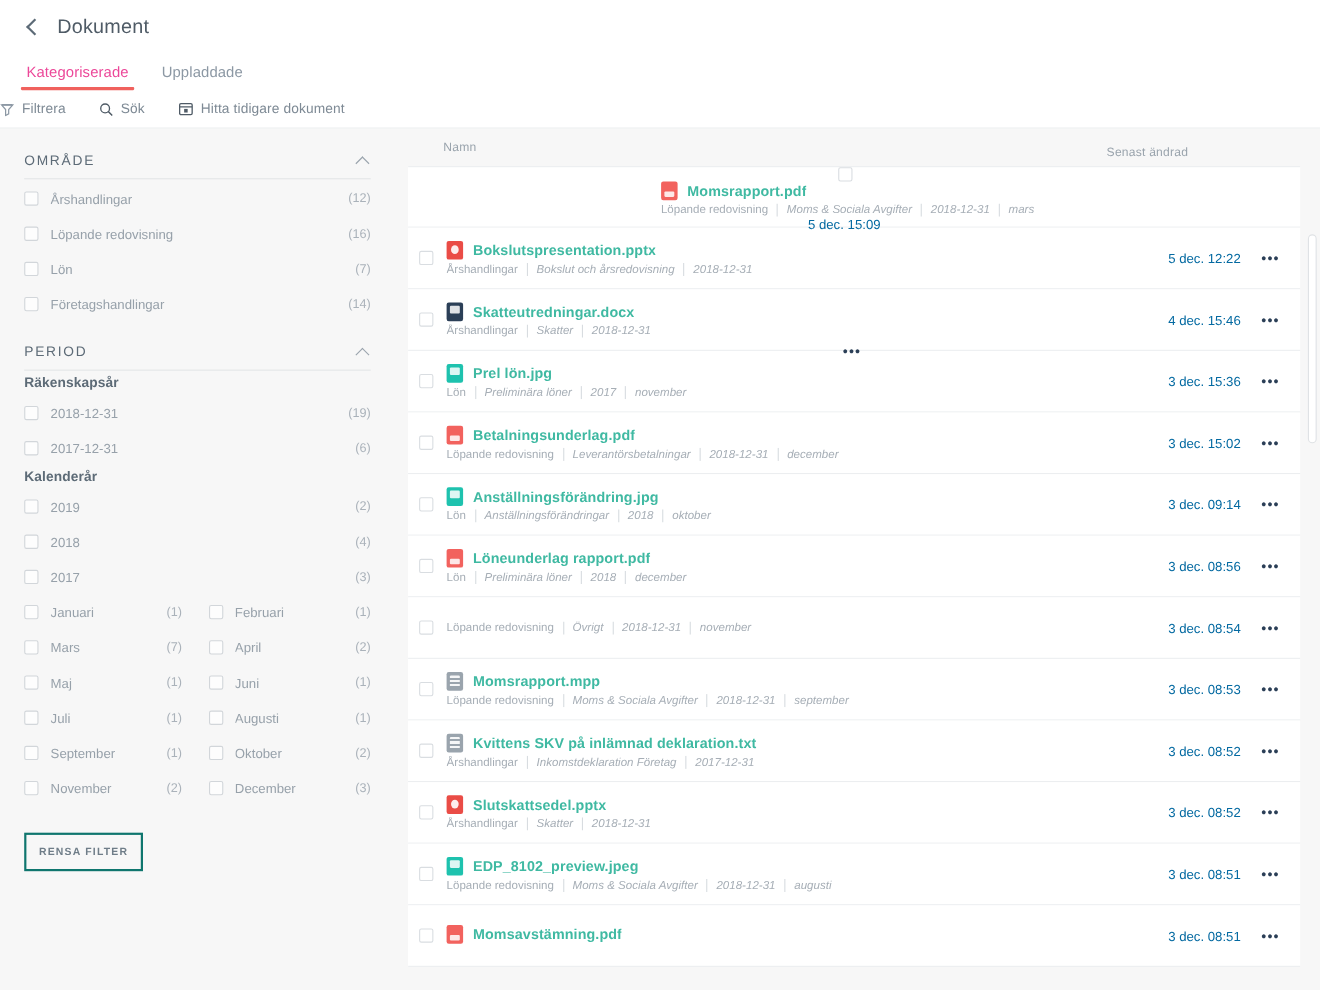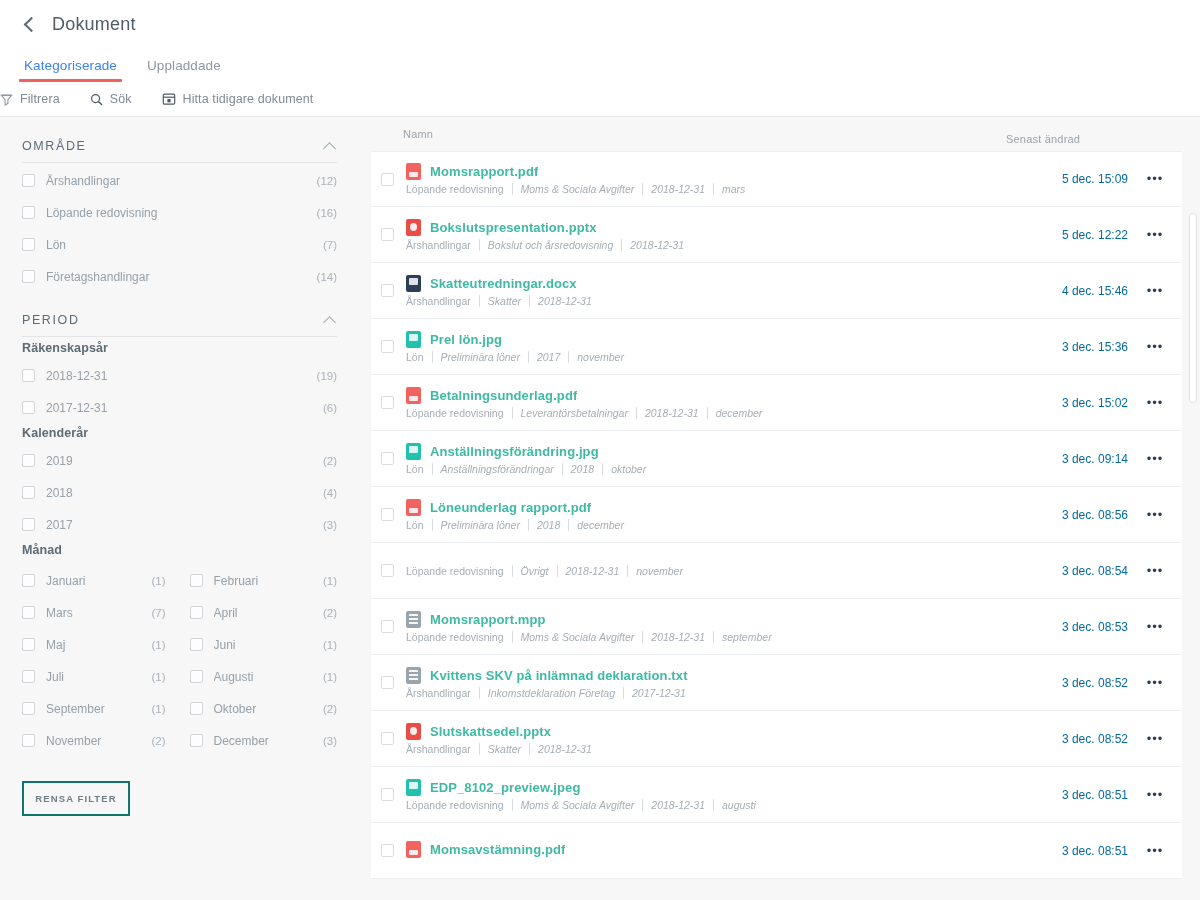--- a/index.html
+++ b/index.html
@@ -52,21 +52,21 @@
   }
   .tab {
     font-size: 13.5px;
     color: #8c98a4;
     padding: 0 2px 9px 2px;
     margin-right: 26px;
     cursor: pointer;
     position: relative;
     letter-spacing: .1px;
   }
-  .tab.active { color: #3b82f6; }
+  .tab.active { color: #ec4899; }
   .tab.active::after {
     content: "";
     position: absolute;
     left: -3px; right: -3px; bottom: 0;
     height: 3px;
     background: #f0615d;
     border-radius: 1px;
   }
 
   
@@ -215,21 +215,21 @@
 
   .doc-row {
     display: flex;
     align-items: center;
     background: #ffffff;
     border-bottom: 1px solid #eceef0;
     height: 56px;
     padding: 0 14px 0 10px;
     cursor: pointer;
   }
-  .doc-row:first-of-type { border-top: 1px solid #eceef0; }
+  .doc-row:first-of-type { border-top: 1px solid #eceef0; flex-direction: column; }
   .row-cbox {
     width: 13px; height: 13px;
     border: 1px solid #d9dde1;
     border-radius: 2px;
     background: #fff;
     flex: 0 0 auto;
     margin-right: 12px;
   }
   .row-main { flex: 1 1 auto; min-width: 0; }
   .row-top {
@@ -419,21 +419,20 @@
         <span class="frow-label">2018</span>
         <span class="frow-count">(4)</span>
       </div>
       <div class="filter-row">
         <span class="cbox"></span>
         <span class="frow-label">2017</span>
         <span class="frow-count">(3)</span>
       </div>
     </div>
 
-    <div class="sub-head">Månad</div>
     <div class="months">
       <div class="filter-row">
         <span class="cbox"></span>
         <span class="frow-label">Januari</span>
         <span class="frow-count">(1)</span>
       </div>
       <div class="filter-row">
         <span class="cbox"></span>
         <span class="frow-label">Februari</span>
         <span class="frow-count">(1)</span>

